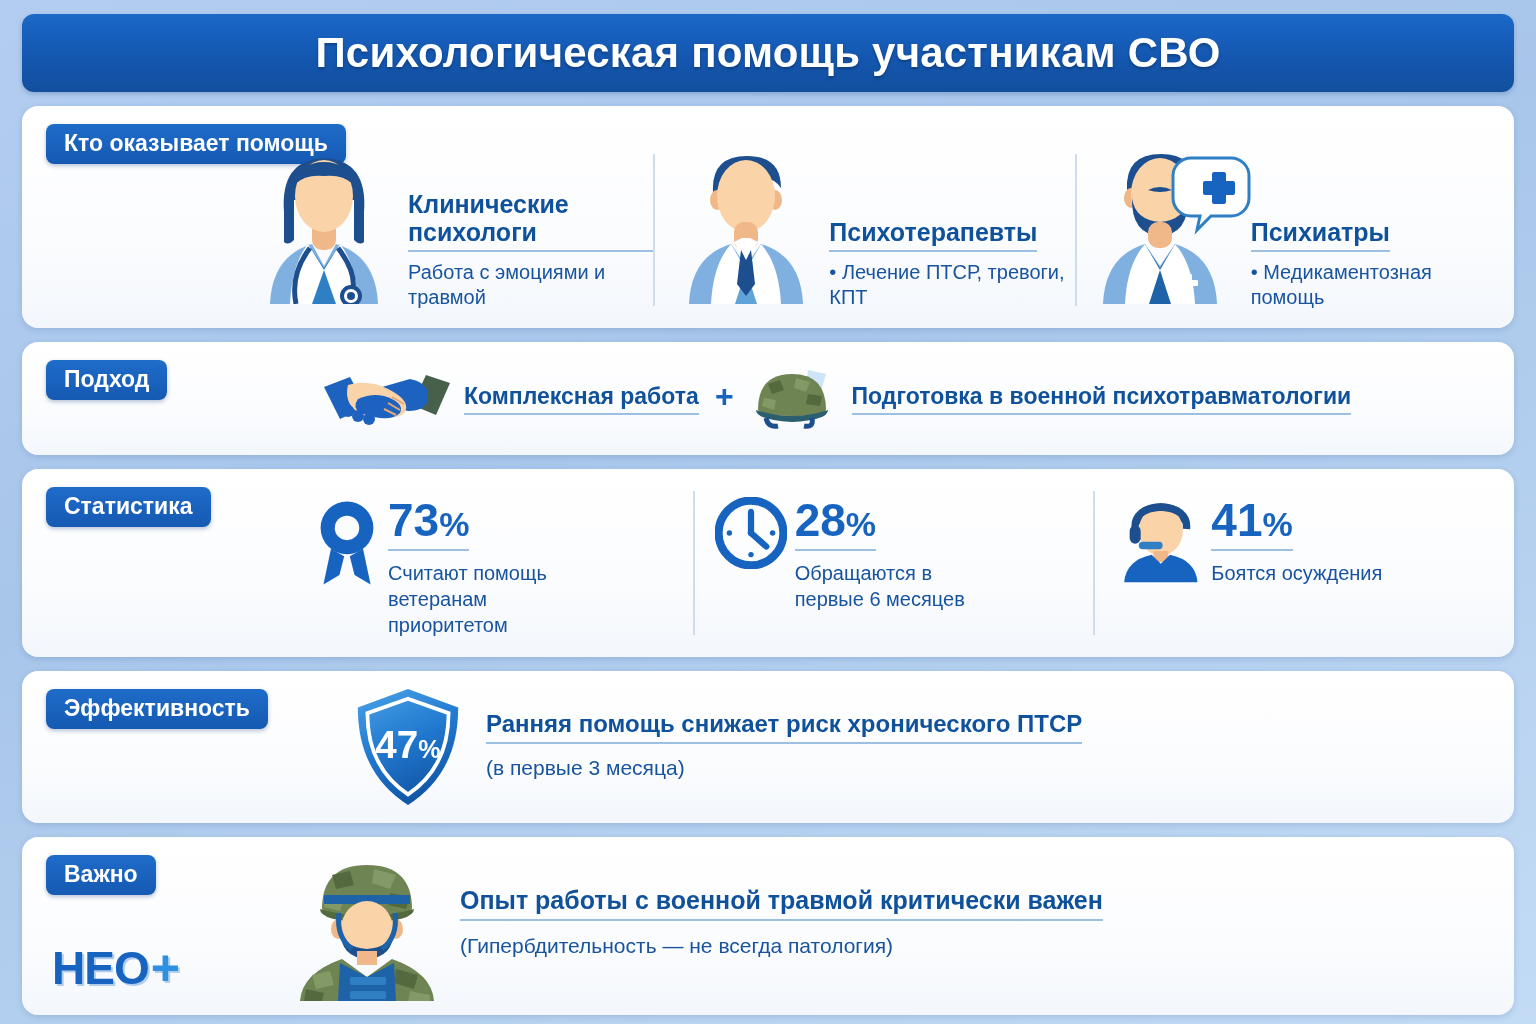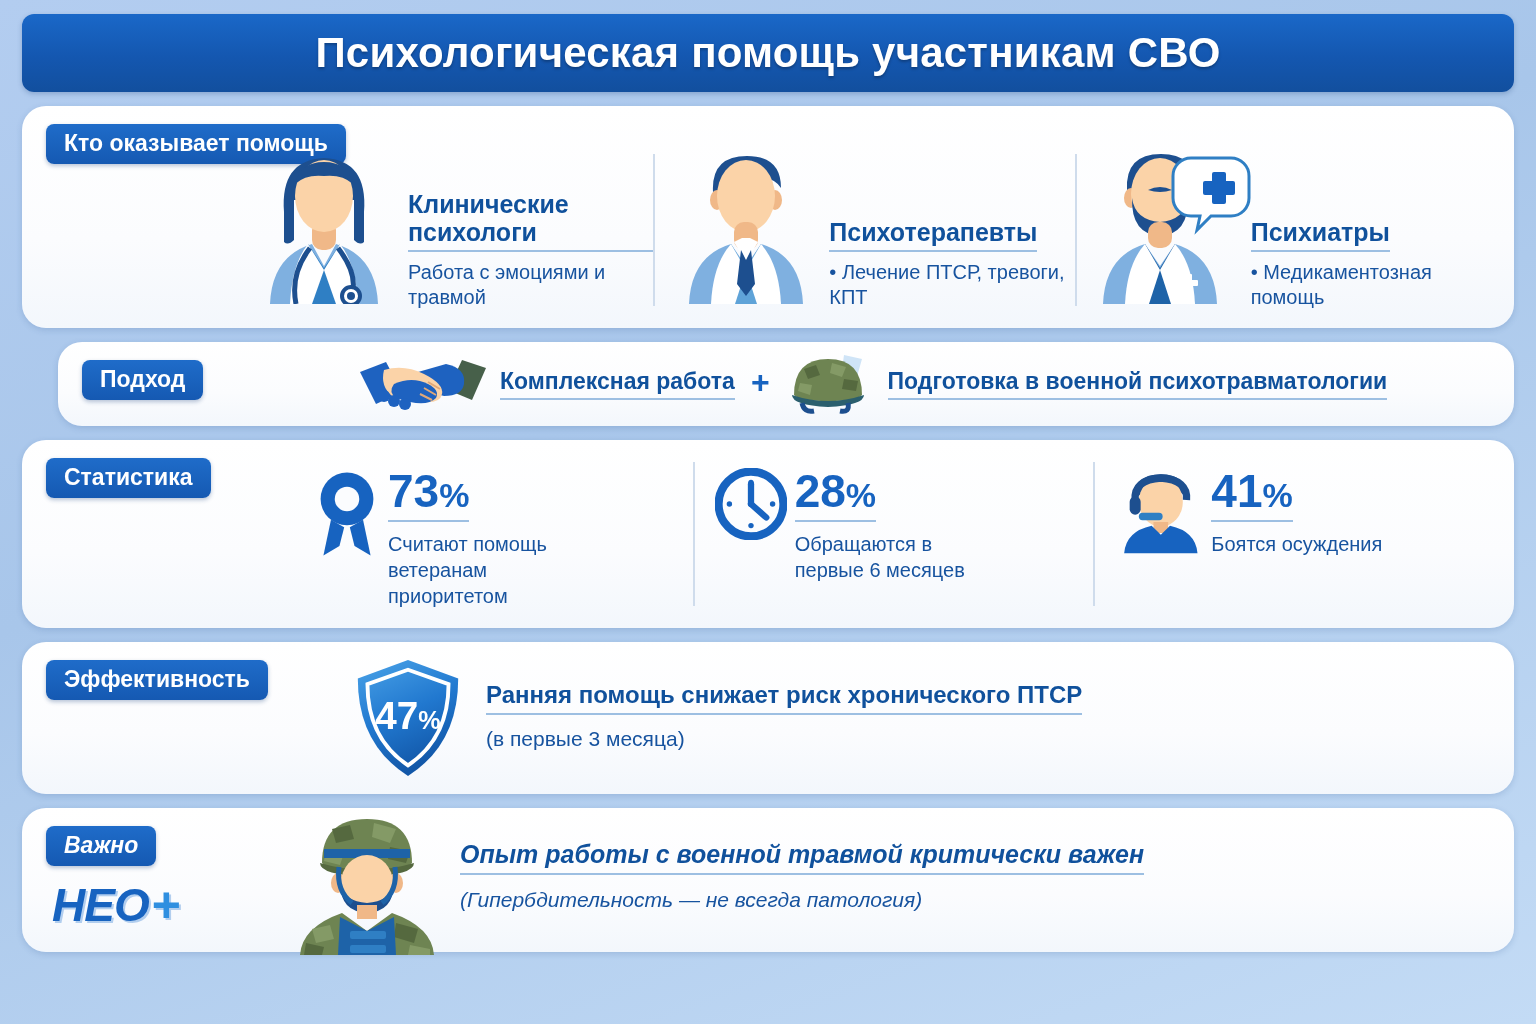--- a/index.html
+++ b/index.html
@@ -42,30 +42,30 @@
     font-size: 42px;
     font-weight: bold;
     letter-spacing: .2px;
     text-shadow: 0 2px 3px rgba(0,0,0,.28);
     white-space: nowrap;
   }
 
   
   .panel {
     background: linear-gradient(180deg, #ffffff 0%, #fbfcfe 60%, #f3f7fc 100%);
-    border-radius: 24px;
+    border-radius: 16px;
     position: relative;
     box-shadow: 0 2px 6px rgba(40,80,140,.18);
     flex: 0 0 auto;
   }
   .panel-p1 { height: 222px; }
-  .panel-p2 { height: 84px; margin-left: 36px; }
+  .panel-p2 { height: 113px; }
   .panel-p3 { height: 188px; }
   .panel-p4 { height: 152px; }
-  .panel-p5 { height: 144px; font-style: italic; }
+  .panel-p5 { height: 178px; }
 
   .badge {
     position: absolute;
     top: 18px;
     left: 24px;
     background: linear-gradient(180deg, #1f6cc9 0%, #1559b2 100%);
     color: #fff;
     font-size: 23px;
     font-weight: bold;
     padding: 7px 18px 9px 18px;

